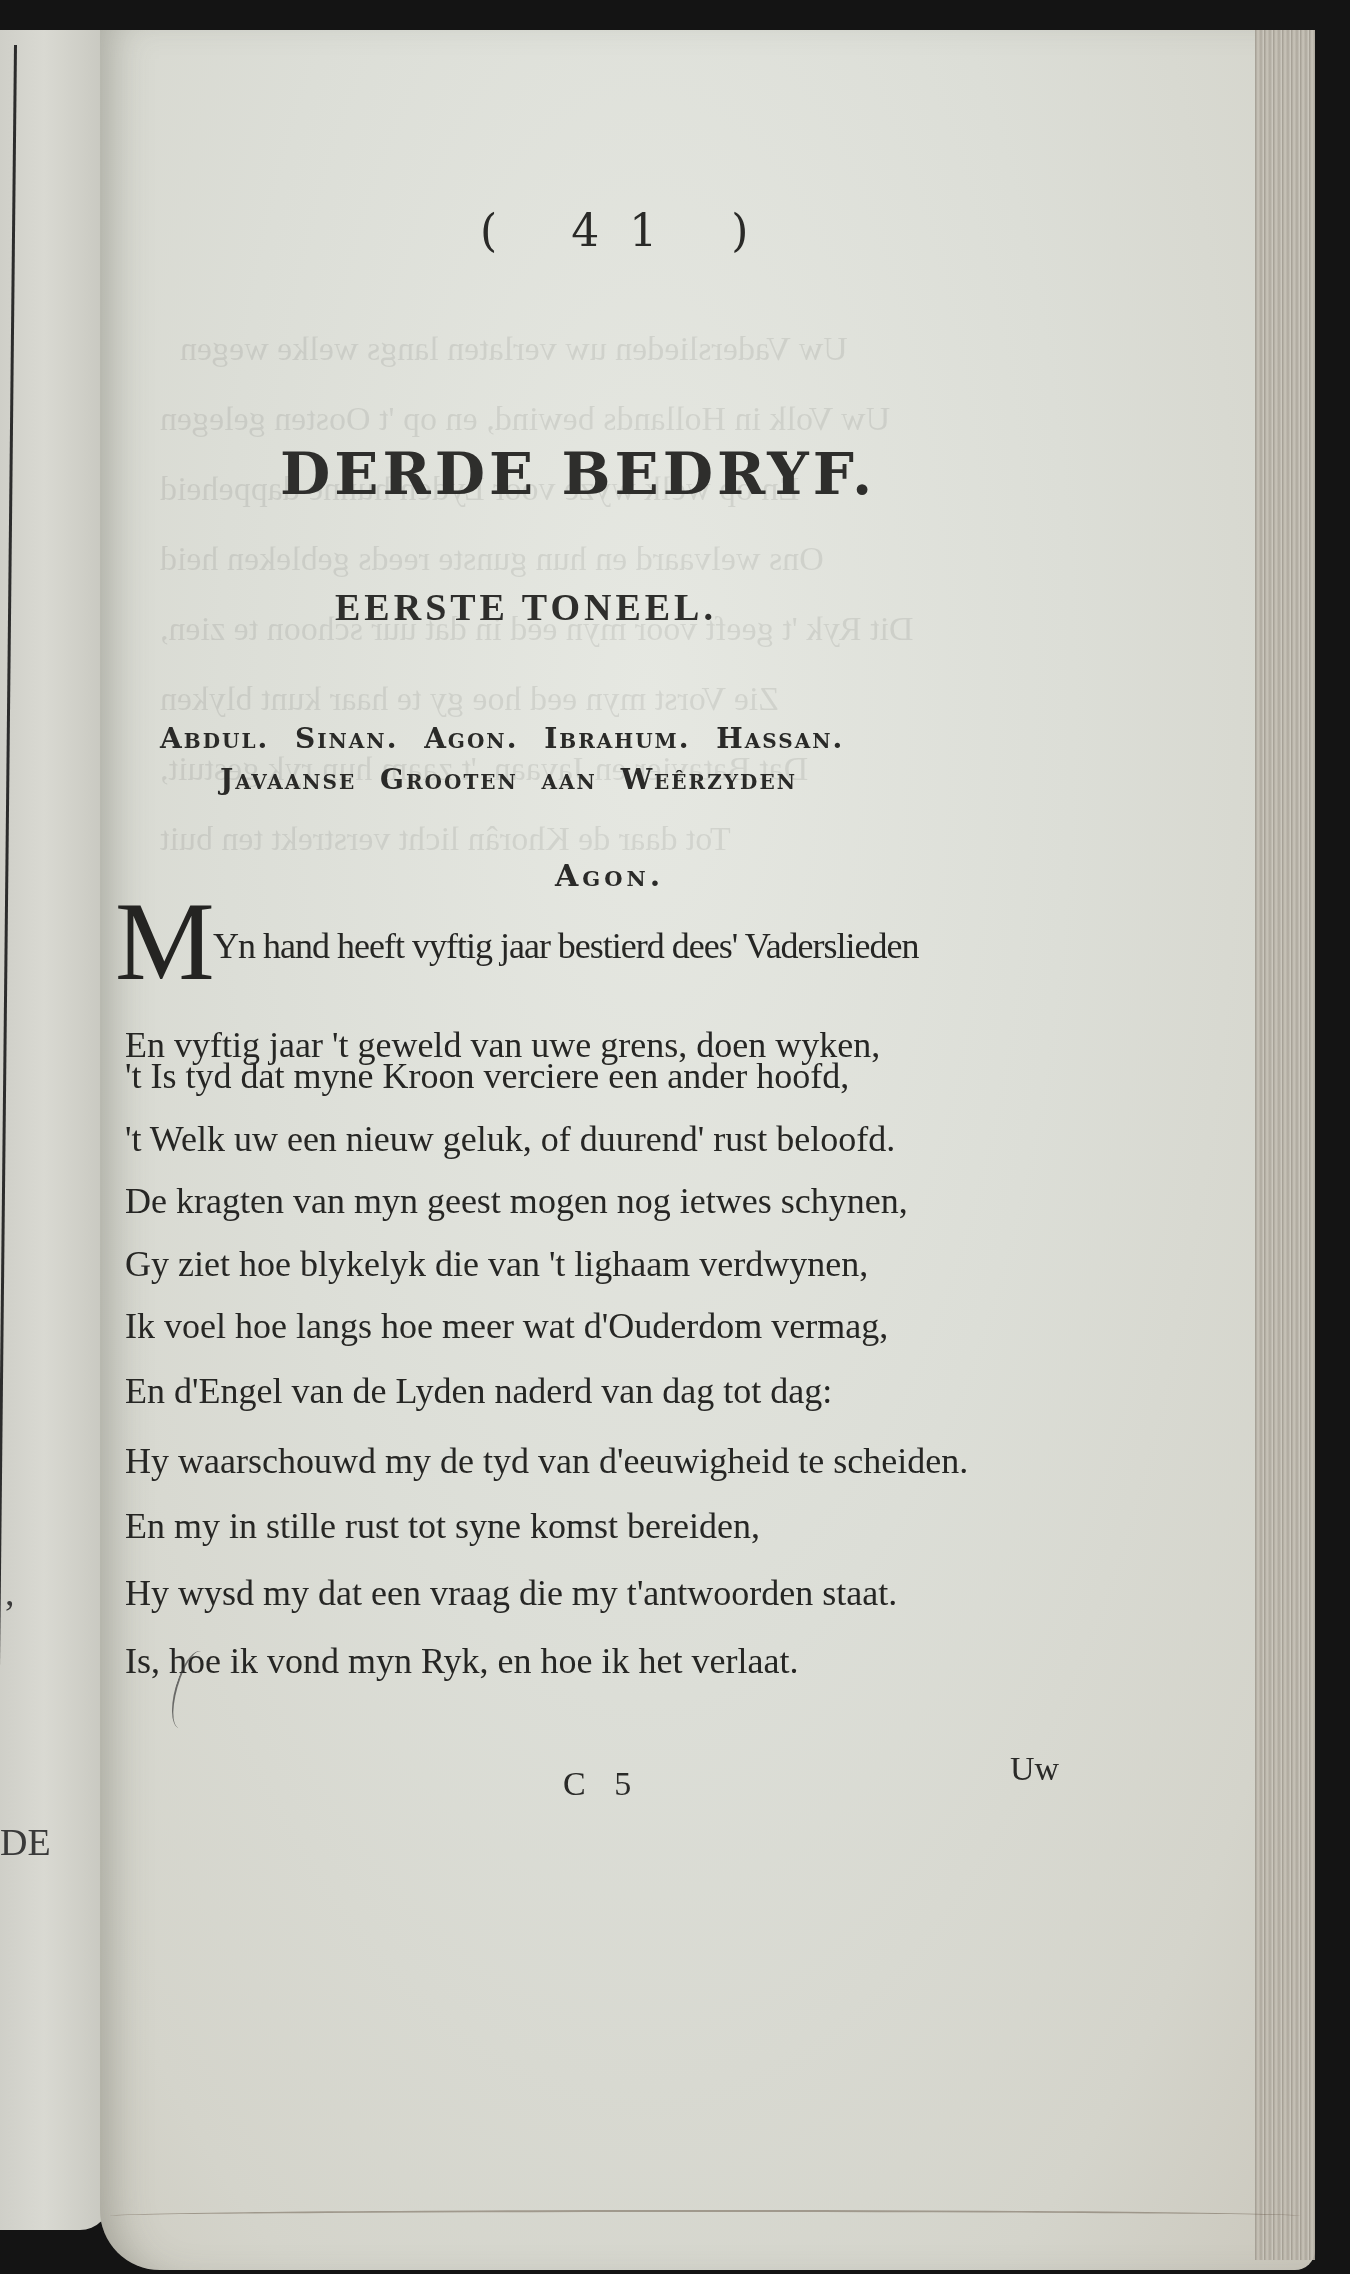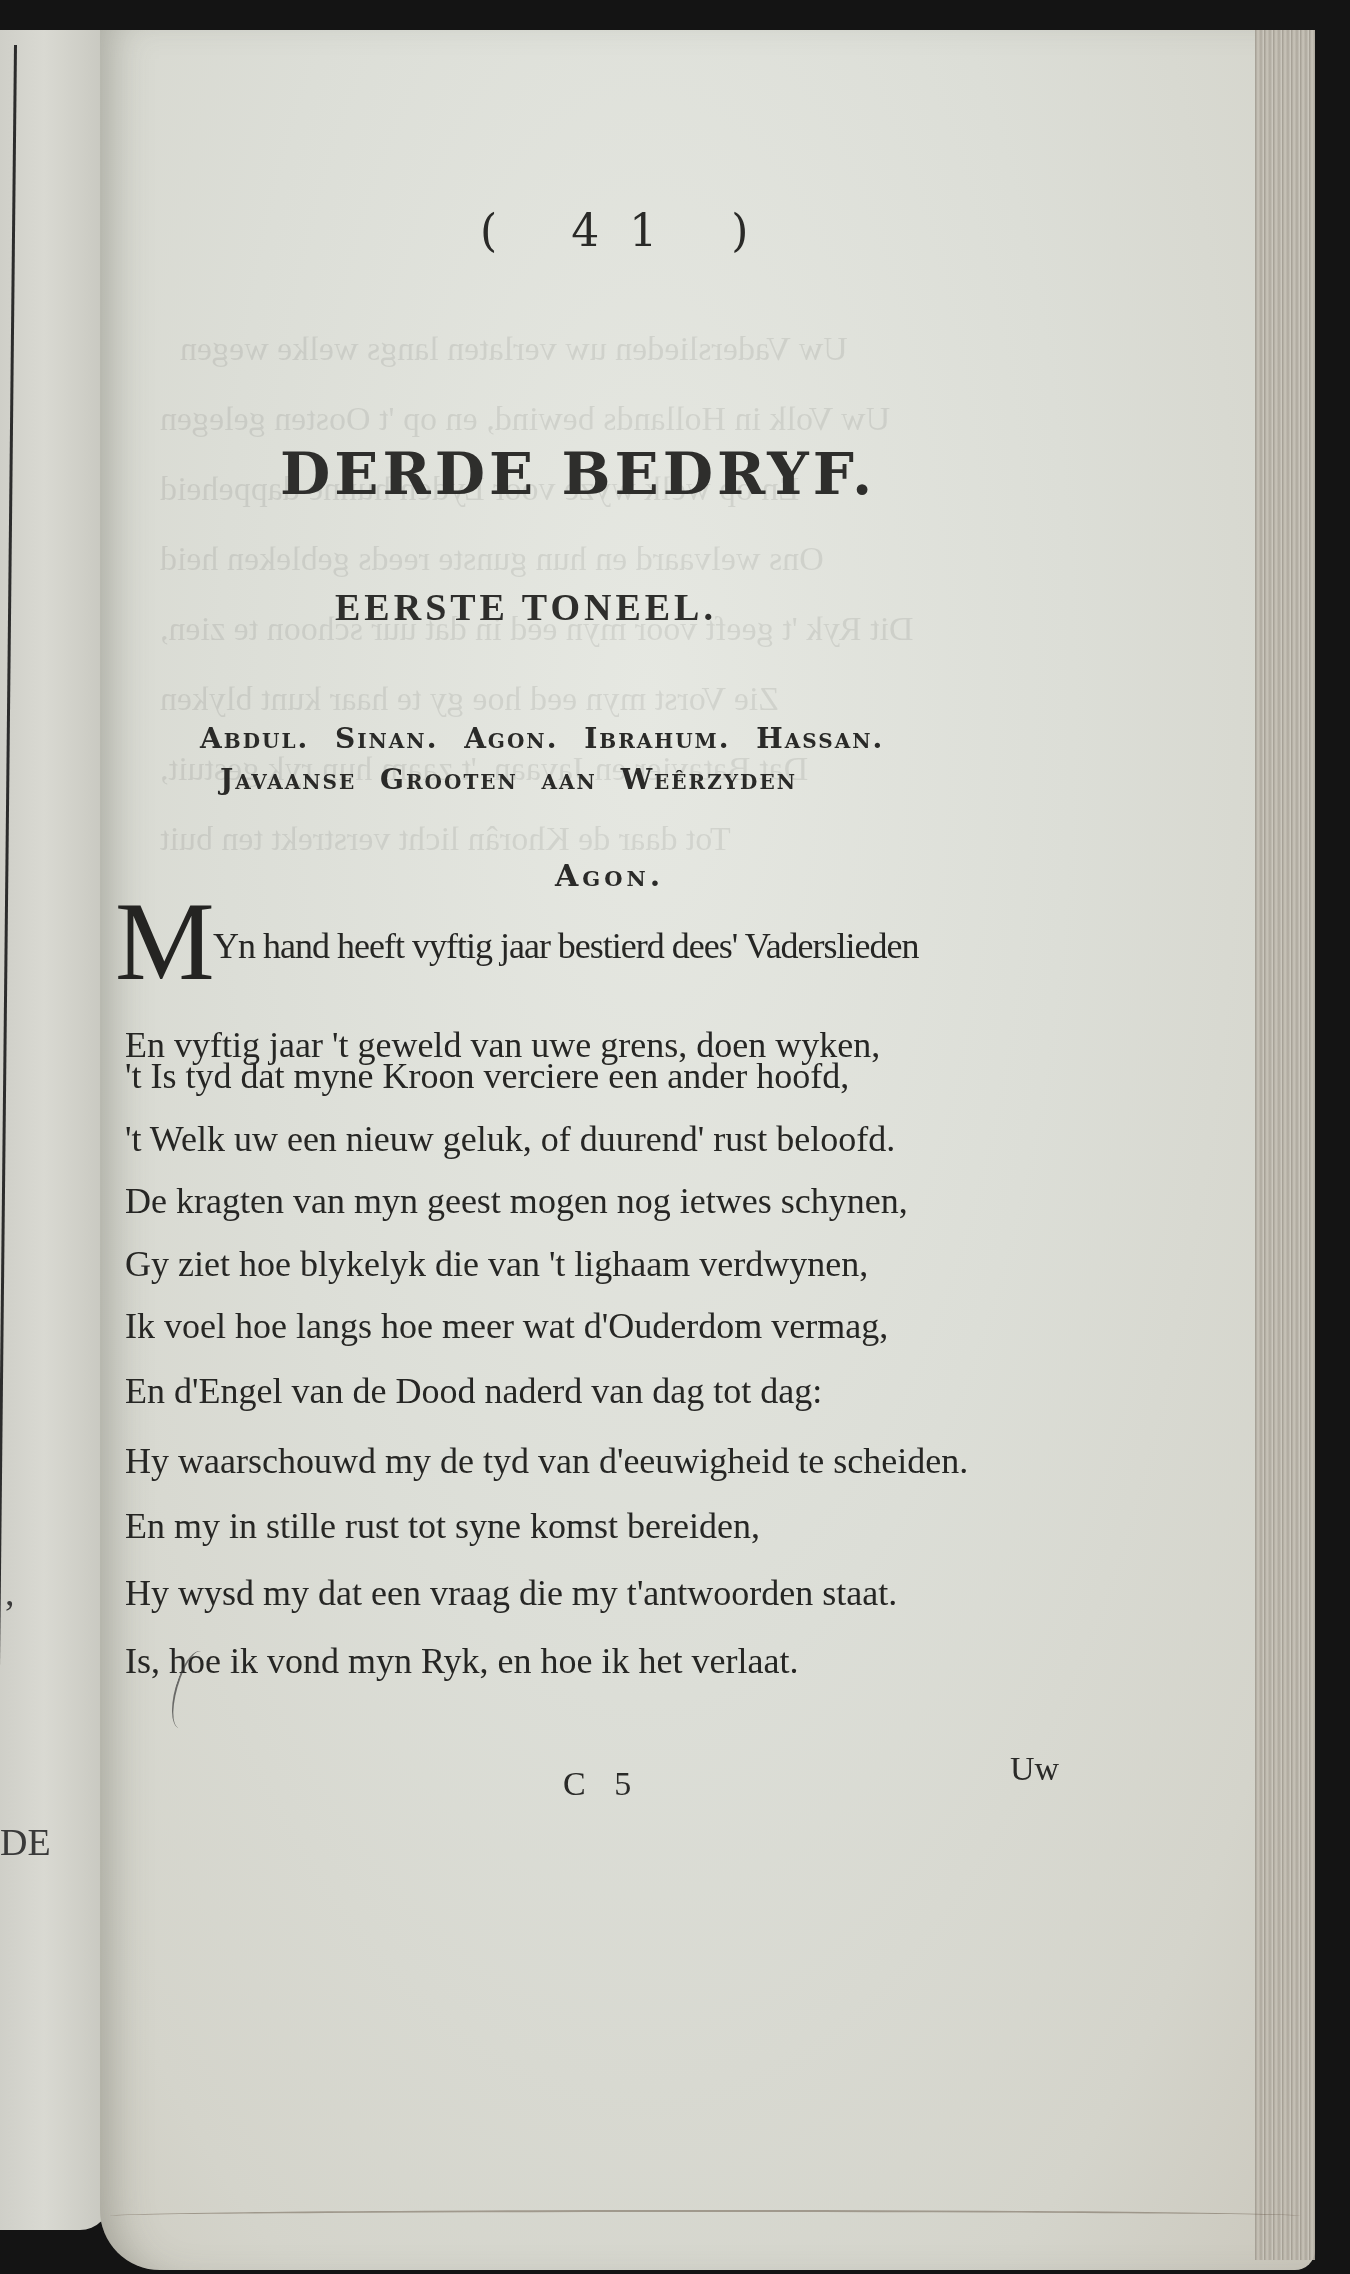--- a/index.html
+++ b/index.html
@@ -49,21 +49,21 @@
       font-family:"DejaVu Serif", serif; font-weight:bold; color:#2e2e2c;
     }
     .scene-title {
       left:335px; top:585px; font-size:38px; letter-spacing:4px;
       font-family:Liberation Serif, serif; font-weight:bold; color:#2e2e2c;
     }
     .characters-line {
       font-family:"DejaVu Serif", serif; font-weight:bold; font-size:28px;
       font-variant:small-caps; letter-spacing:2px; color:#2a2a28;
     }
-    .cl1 { left:160px; top:722px; word-spacing:14px;margin-left:40px; }
+    .cl1 { left:160px; top:722px; word-spacing:14px; }
     .cl2 { left:220px; top:763px; word-spacing:12px; }
     .speaker {
       left:555px; top:858px; font-size:30px; font-variant:small-caps;
       letter-spacing:4px; font-family:"DejaVu Serif", serif; font-weight:bold;text-align:right;
     }
     .drop-cap {
       left:115px; top:885px; font-size:112px; line-height:1;
       font-family:"Liberation Serif", serif; color:#242422;
     }
     .verse {
@@ -113,21 +113,21 @@
 <div class="ink speaker">Agon.</div>
 
 <div class="ink drop-cap">M</div>
 <div class="ink verse first" style="top:925px;">Yn hand heeft vyftig jaar bestierd dees' Vaderslieden</div>
 <div class="ink verse" style="top:1024px;text-align:center;">En vyftig jaar 't geweld van uwe grens, doen wyken,</div>
 <div class="ink verse" style="top:1055px;">'t Is tyd dat myne Kroon verciere een ander hoofd,</div>
 <div class="ink verse" style="top:1118px;text-align:center;">'t Welk uw een nieuw geluk, of duurend' rust beloofd.</div>
 <div class="ink verse" style="top:1180px;">De kragten van myn geest mogen nog ietwes schynen,</div>
 <div class="ink verse" style="top:1243px;">Gy ziet hoe blykelyk die van 't lighaam verdwynen,</div>
 <div class="ink verse" style="top:1305px;">Ik voel hoe langs hoe meer wat d'Ouderdom vermag,</div>
-<div class="ink verse" style="top:1370px;">En d'Engel van de Dood naderd van dag tot dag:</div>
+<div class="ink verse" style="top:1370px;">En d'Engel van de Lyden naderd van dag tot dag:</div>
 <div class="ink verse" style="top:1440px;">Hy waarschouwd my de tyd van d'eeuwigheid te scheiden.</div>
 <div class="ink verse" style="top:1505px;">En my in stille rust tot syne komst bereiden,</div>
 <div class="ink verse" style="top:1572px;">Hy wysd my dat een vraag die my t'antwoorden staat.</div>
 <div class="ink verse" style="top:1640px;">Is, hoe ik vond myn Ryk, en hoe ik het verlaat.</div>
 
 <div class="pencil-mark"></div>
 
 <div class="ink signature">C 5</div>
 <div class="ink catchword">Uw</div>
 

